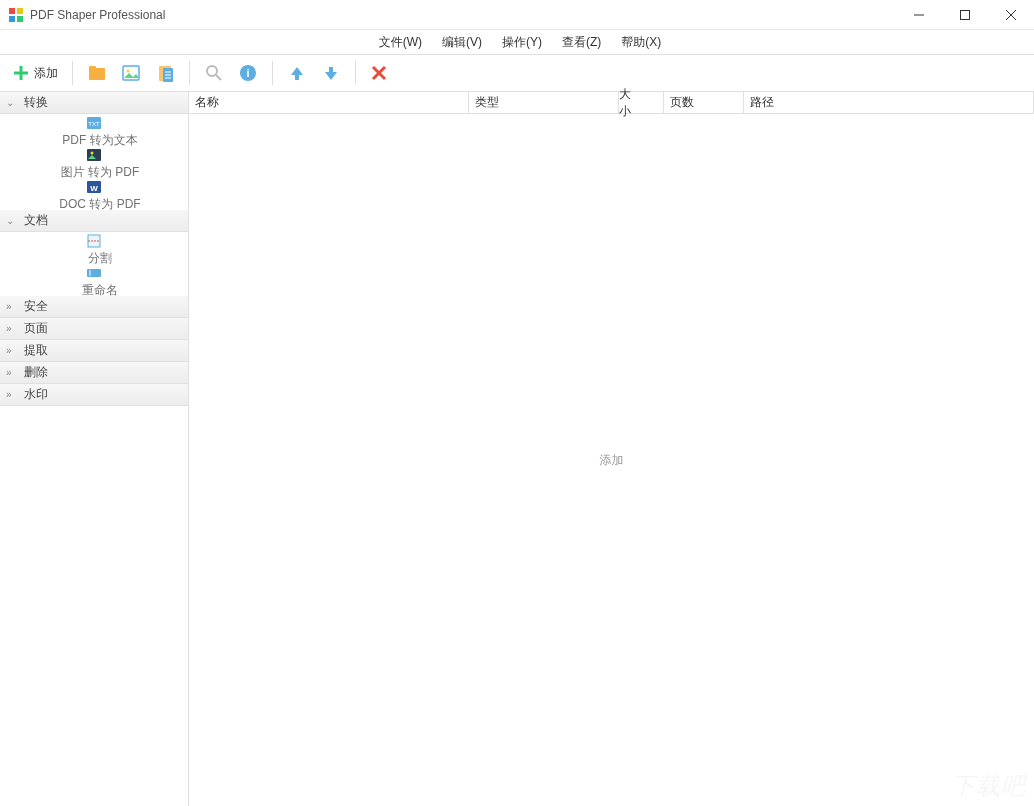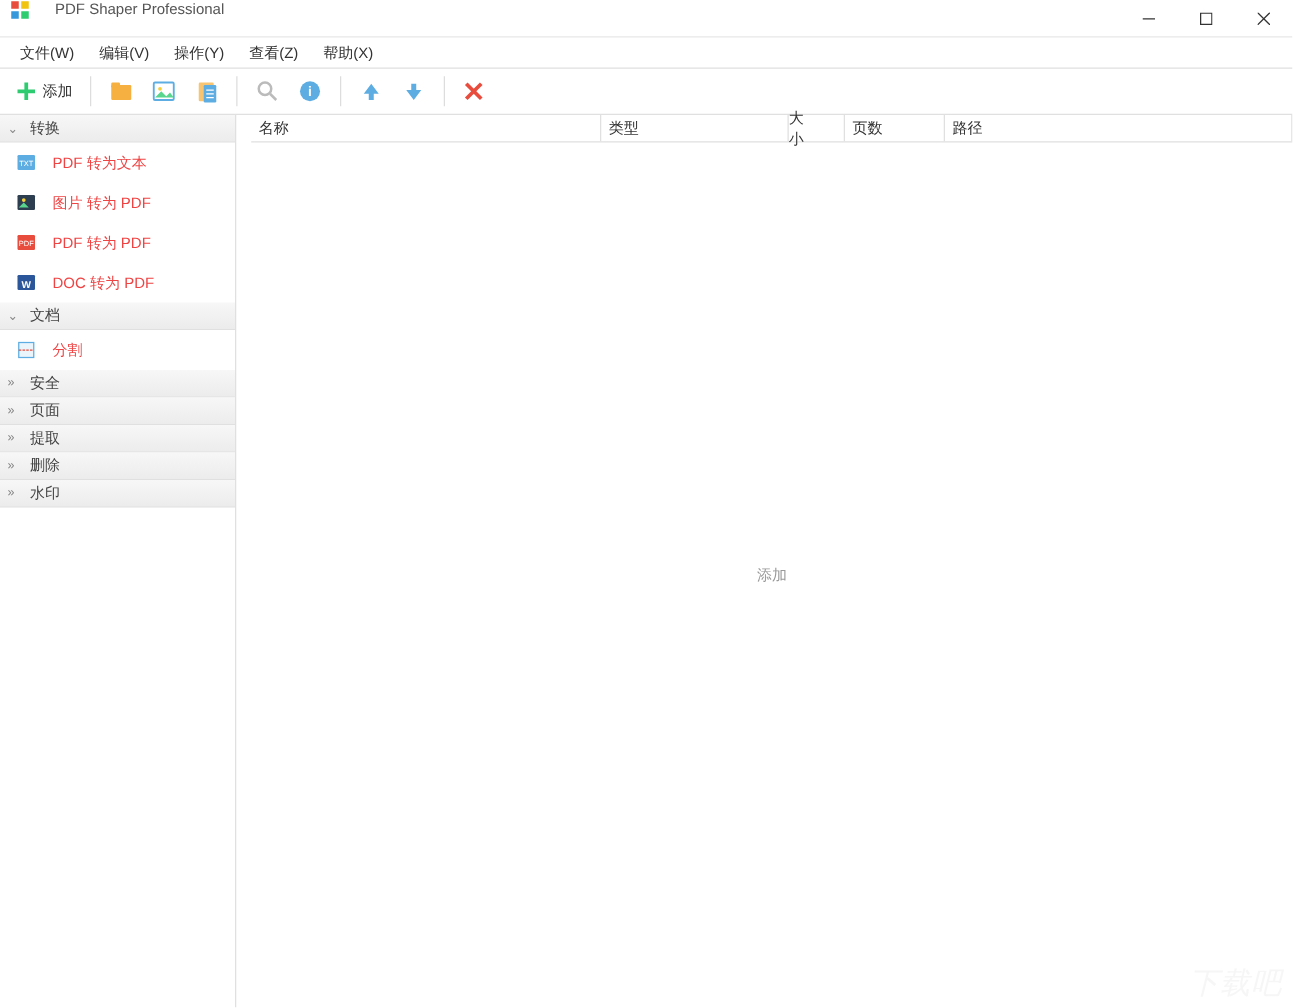--- a/index.html
+++ b/index.html
@@ -1,33 +1,33 @@
 <!DOCTYPE html>
 <html><head>
 <meta charset="utf-8">
 <style>
 * { box-sizing: border-box; margin: 0; padding: 0; font-family: "Microsoft YaHei", "Segoe UI", sans-serif; }
 body { width: 1034px; height: 806px; background: #fff; overflow: hidden; position: relative; }
-.titlebar { height: 30px; display: flex; padding: 0 0 0 8px; border-bottom: 1px solid #e8e8e8; gap: 14px; }
+.titlebar { height: 30px; display: flex; align-items: center; padding: 0 0 0 8px; border-bottom: 1px solid #e8e8e8; }
 .titlebar .app-icon { width: 16px; height: 16px; margin-right: 6px; }
 .titlebar .title { font-size: 12px; color: #555; flex: 1; }
 .titlebar .win-controls { display: flex; }
 .titlebar .win-controls div { width: 46px; height: 30px; display: flex; align-items: center; justify-content: center; font-size: 14px; color: #333; cursor: pointer; }
-.menubar { height: 24px; display: flex; align-items: center; padding-left: 6px; font-size: 12px; color: #333; }
+.menubar { height: 24px; display: flex; align-items: center; padding-left: 6px; font-size: 12px; color: #333; justify-content: center; }
 .menubar .menu-item { padding: 2px 10px; cursor: pointer; }
 .toolbar { height: 38px; display: flex; align-items: center; border-top: 1px solid #e0e0e0; border-bottom: 1px solid #e0e0e0; padding: 0 6px; gap: 2px; }
 .tbbtn { height: 30px; display: flex; align-items: center; justify-content: center; padding: 0 6px; cursor: pointer; border-radius: 2px; }
 .tb-sep { width: 1px; height: 24px; background: #ddd; margin: 0 6px; }
 .workspace { display: flex; height: calc(806px - 30px - 24px - 38px); }
 .sidebar { width: 189px; border-right: 1px solid #e0e0e0; background: #fff; overflow-y: auto; }
 .cat-head { height: 22px; background: linear-gradient(#f7f7f7,#ececec); display: flex; align-items: center; padding-left: 6px; font-size: 12px; color: #444; border-bottom: 1px solid #e0e0e0; cursor: pointer; }
 .cat-head .chev { width: 12px; font-size: 10px; color: #888; margin-right: 6px; }
-.sub-item { height: 32px; display: flex; align-items: center; padding-left: 12px; font-size: 12px; color: #ef4444; cursor: pointer; }
+.sub-item { height: 32px; display: flex; align-items: center; padding-left: 12px; font-size: 12px; color: #737373; cursor: pointer; flex-direction: column; }
 .sub-item .ficon { width: 18px; height: 18px; margin-right: 12px; display: flex; align-items: center; justify-content: center; }
-.content { flex: 1; display: flex; flex-direction: column; margin-left: 12px; }
+.content { flex: 1; display: flex; flex-direction: column; }
 .list-header { height: 22px; display: flex; border-bottom: 1px solid #e0e0e0; font-size: 12px; color: #333; }
 .list-header .col { border-right: 1px solid #e0e0e0; padding-left: 6px; display:flex; align-items:center; }
 .list-body { flex: 1; display: flex; align-items: center; justify-content: center; position: relative; }
 .placeholder { font-size: 12px; color: #999; }
 .watermark { position: absolute; right: 0; bottom: 0; font-size: 24px; color: rgba(180,180,180,0.12); font-style: italic; padding: 4px 8px; pointer-events: none; letter-spacing: 1px; }
 svg { display: block; }
 </style>
 </head>
 <body>
 
@@ -173,48 +173,48 @@
             <rect x="2" y="3" width="14" height="12" rx="1" fill="#2c3e50"></rect>
             <circle cx="7" cy="7" r="1.5" fill="#f4d03f"></circle>
             <path d="M3 13 L7 9 L11 13 Z" fill="#58d68d"></path>
           </svg>
         </span>
       <span>图片 转为 PDF</span>
     </div>
     <div class="sub-item">
       <span class="ficon">
           <svg width="18" height="18">
-            <rect x="2" y="3" width="14" height="12" rx="1" fill="#e74c3c"></rect>
-            <text x="9" y="12" font-size="6" fill="#fff" text-anchor="middle">PDF</text>
-          </svg>
-        </span>
-      <span>PDF 转为 PDF</span>
-    </div>
-    <div class="sub-item">
-      <span class="ficon">
-          <svg width="18" height="18">
             <rect x="2" y="3" width="14" height="12" rx="1" fill="#2b579a"></rect>
             <text x="9" y="13" font-size="8" fill="#fff" text-anchor="middle" font-weight="bold">W</text>
           </svg>
         </span>
       <span>DOC 转为 PDF</span>
     </div>
 
     <div class="cat-head">
       <span class="chev">⌄</span>
       <span>文档</span>
     </div>
     <div class="sub-item">
       <span class="ficon">
           <svg width="18" height="18">
             <rect x="3" y="3" width="12" height="12" fill="#eaf4fb" stroke="#5dade2"></rect>
             <line x1="3" y1="9" x2="15" y2="9" stroke="#e74c3c" stroke-dasharray="2,1"></line>
           </svg>
         </span>
       <span>分割</span>
+    </div>
+    <div class="sub-item">
+      <span class="ficon">
+          <svg width="18" height="18">
+            <rect x="2" y="5" width="14" height="8" rx="1" fill="#5dade2"></rect>
+            <line x1="5" y1="6" x2="5" y2="12" stroke="#fff"></line>
+          </svg>
+        </span>
+      <span>重命名</span>
     </div>
 
     <div class="cat-head">
       <span class="chev">»</span>
       <span>安全</span>
     </div>
     <div class="cat-head">
       <span class="chev">»</span>
       <span>页面</span>
     </div>

